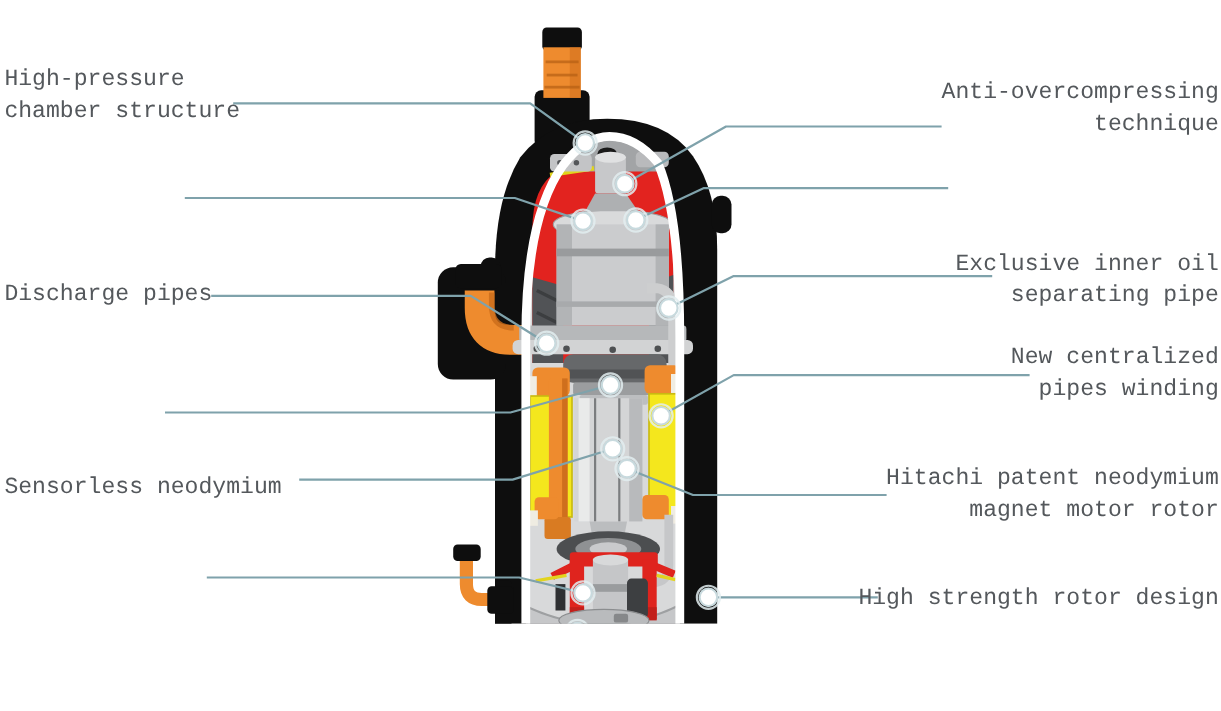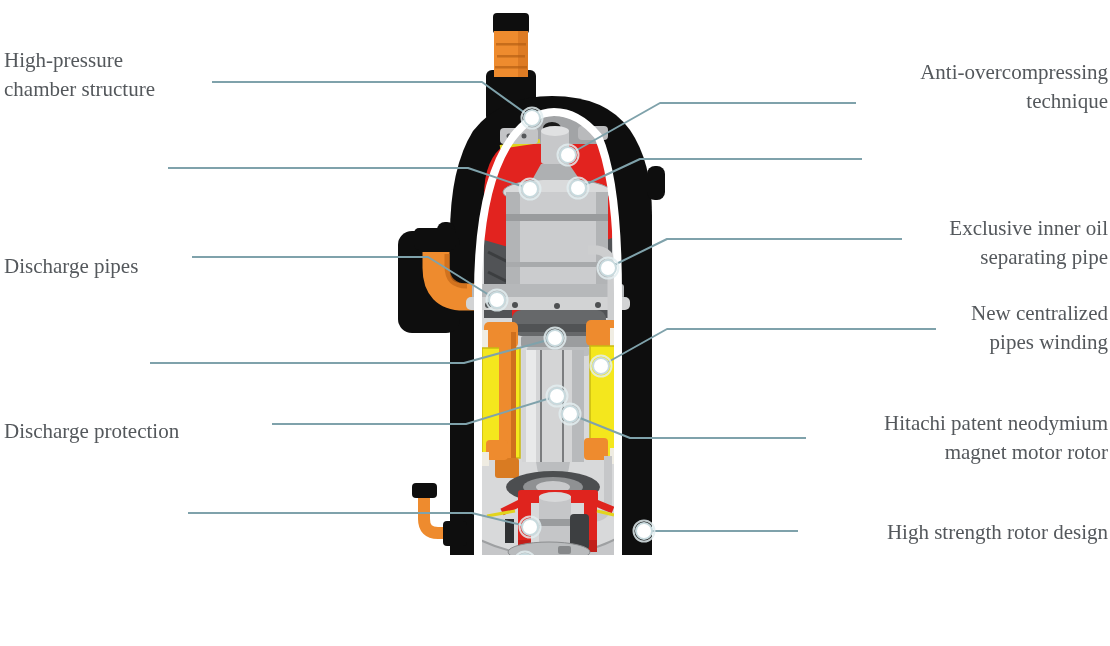--- a/index.html
+++ b/index.html
@@ -10,21 +10,22 @@
     --chamber-red:#e2231f;
     --winding-yellow:#f4e71d;
     --background:#ffffff;
   }
   html,body{margin:0;padding:0;background:var(--background);}
   .stage{
     position:relative;
     width:1110px;height:555px;
     background:var(--background);
     overflow:hidden;
-    font-family:Liberation Serif, serif;
+    font-family:Liberation Mono, monospace;
+    margin-top:12px;
   }
   .stage svg{position:absolute;left:0;top:0;width:1110px;height:646px;display:block;}
   .callout{
     position:absolute;
     font-size:21px;
     line-height:29px;
     color:var(--label-text);
     white-space:pre-line;
   }
   .callout.right{text-align:right;}
@@ -251,22 +252,22 @@
         </g>
       <g>
           <circle class="dot-halo" cx="525" cy="562" r="10.5"></circle>
           <circle class="dot" cx="525" cy="562" r="8"></circle>
         </g>
     </g>
   </svg>
 
   <div class="callout left" style="left:4px;top:46px">High-pressure
 chamber structure</div>
-  <div class="callout left" style="left:4px;top:252px">Discharge pipes</div>
-  <div class="callout left" style="left:4px;top:417px">Discharge protection</div>
+  <div class="callout left" style="left:4px;top:242px">Discharge pipes</div>
+  <div class="callout left" style="left:4px;top:417px">Sensorless neodymium</div>
 
   <div class="callout right" style="right:2px;top:58px">Anti-overcompressing
 technique</div>
   <div class="callout right" style="right:2px;top:214px">Exclusive inner oil
 separating pipe</div>
   <div class="callout right" style="right:2px;top:299px">New centralized
 pipes winding</div>
   <div class="callout right" style="right:2px;top:409px">Hitachi patent neodymium
 magnet motor rotor</div>
   <div class="callout right" style="right:2px;top:518px">High strength rotor design</div>

